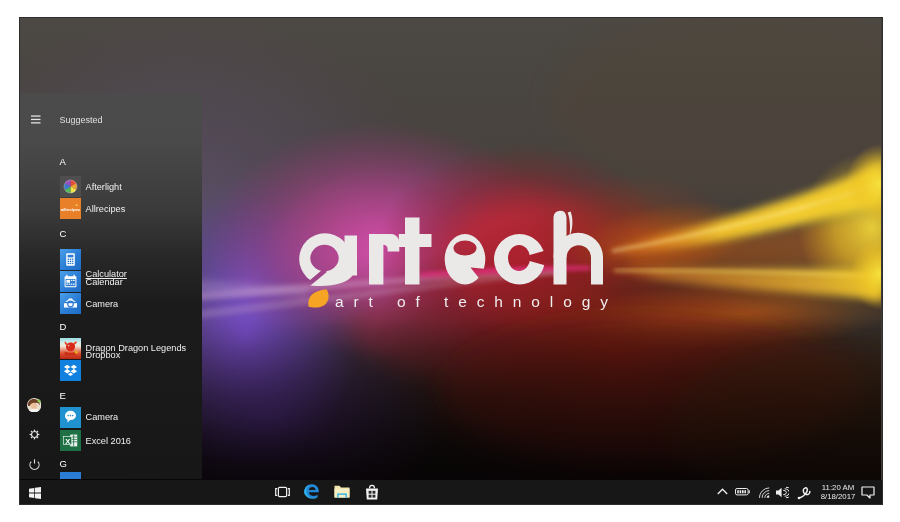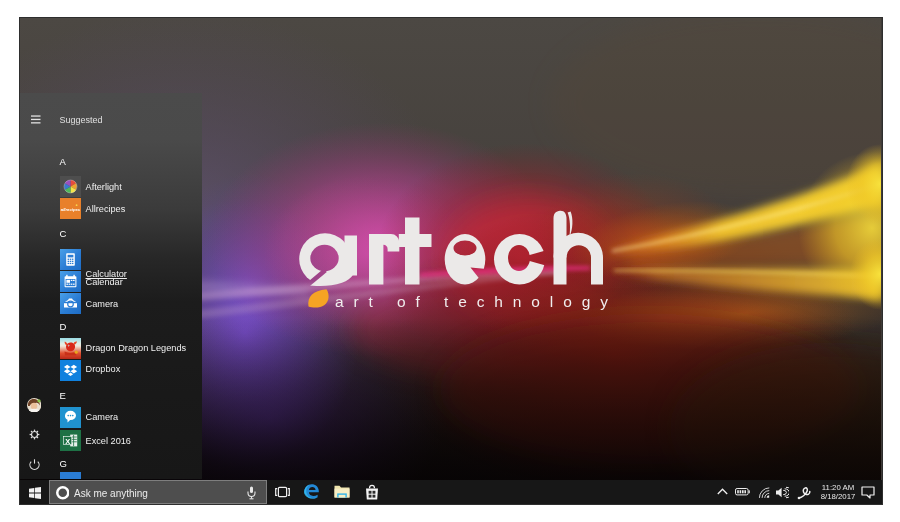--- a/index.html
+++ b/index.html
@@ -279,21 +279,21 @@
       <svg width="21" height="21" viewBox="0 0 21 21">
         <g fill="#ffffff">
           <path d="M10.5,6.9 L7.2,9.1 L3.9,6.9 L7.2,4.7 Z"></path>
           <path d="M10.5,6.9 L13.8,9.1 L17.1,6.9 L13.8,4.7 Z"></path>
           <path d="M10.5,11.3 L7.2,13.5 L3.9,11.3 L7.2,9.1 Z"></path>
           <path d="M10.5,11.3 L13.8,13.5 L17.1,11.3 L13.8,9.1 Z"></path>
           <path d="M7.9,14.2 L10.5,15.9 L13.1,14.2 L10.5,12.5 Z"></path>
         </g>
       </svg>
     </div>
-    <div class="lbl" style="top:276px;">Dropbox</div>
+    <div class="lbl" style="top:262px;">Dropbox</div>
     <div class="sect" style="top:302px;">E</div>
     <div class="tile" style="top:314px; background:#2092cf;">
       <svg width="21" height="21" viewBox="0 0 21 21">
         <path d="M5,7.2 a5.5,4.6 0 0 1 11,0 a5.5,4.6 0 0 1 -5.5,4.6 h-0.4 l-2.6,2.6 v-2.9 a5.5,4.6 0 0 1 -2.5,-4.3 Z" fill="#ffffff" transform="translate(0,1.2)"></path>
         <g fill="#2092cf">
             <circle cx="8.2" cy="8.6" r="0.8"></circle>
             <circle cx="10.5" cy="8.6" r="0.8"></circle>
             <circle cx="12.8" cy="8.6" r="0.8"></circle>
           </g>
       </svg>
@@ -351,34 +351,20 @@
   </div>
   <div id="taskbar">
     <svg style="position:absolute; left:9px; top:6.5px;" width="12.5" height="12" viewBox="0 0 12.5 12">
       <g fill="#f2f2f2">
         <path d="M0,1.7 L5.3,0.9 L5.3,5.6 L0,5.6 Z"></path>
         <path d="M6,0.8 L12.5,0 L12.5,5.6 L6,5.6 Z"></path>
         <path d="M0,6.4 L5.3,6.4 L5.3,11.1 L0,10.3 Z"></path>
         <path d="M6,6.4 L12.5,6.4 L12.5,12 L6,11.2 Z"></path>
       </g>
     </svg>
-    <div id="searchbox">
-      <svg style="position:absolute; left:5.5px; top:5px;" width="13.5" height="13.5" viewBox="0 0 13.5 13.5">
-        <circle cx="6.75" cy="6.75" r="5.5" fill="none" stroke="#ffffff" stroke-width="2.5"></circle>
-      </svg>
-      <svg style="position:absolute; left:23.8px; top:0;" width="130" height="24" viewBox="0 0 130 24">
-          <text x="0" y="15.5" font-size="10" fill="#ececec" font-family="Liberation Sans, sans-serif">Ask me anything</text>
-        </svg>
-      <svg style="position:absolute; right:10px; top:5px;" width="9" height="14" viewBox="0 0 9 14">
-        <rect x="3" y="0.5" width="3" height="6.5" rx="1.5" fill="#e8e8e8"></rect>
-        <path d="M1,5.5 v1.5 a3.5,3.5 0 0 0 7,0 v-1.5" fill="none" stroke="#e8e8e8" stroke-width="1.1"></path>
-        <line x1="4.5" y1="10.5" x2="4.5" y2="12.5" stroke="#e8e8e8" stroke-width="1.1"></line>
-        <line x1="2.5" y1="12.8" x2="6.5" y2="12.8" stroke="#e8e8e8" stroke-width="1.1"></line>
-      </svg>
-    </div>
     <svg style="position:absolute; left:255px; top:5.5px;" width="15" height="12" viewBox="0 0 15 12">
       <rect x="3.4" y="1.4" width="8.2" height="9.2" rx="1.2" fill="none" stroke="#f0f0f0" stroke-width="1.2"></rect>
       <path d="M2.2,2.6 L0.7,2.6 L0.7,9.4 L2.2,9.4" fill="none" stroke="#f0f0f0" stroke-width="1.2"></path>
       <path d="M12.8,2.6 L14.3,2.6 L14.3,9.4 L12.8,9.4" fill="none" stroke="#f0f0f0" stroke-width="1.2"></path>
     </svg>
     <svg style="position:absolute; left:283.5px; top:3px;" width="17" height="17" viewBox="0 0 17 17">
       <path fill="#2389d6" d="M1.2,8.9 C1.2,4.6 4.5,1.2 8.7,1.2 C12.6,1.2 15.6,3.9 15.8,7.8 L15.8,9.3 L5.9,9.3 C6.1,11.5 7.8,12.9 10.2,12.9 C11.8,12.9 13.3,12.5 14.6,11.7 L14.6,14.3 C13.3,15.1 11.6,15.6 9.8,15.6 C6.5,15.6 3.9,13.9 2.9,11.2 C1.8,10.9 1.2,10 1.2,8.9 Z M5.9,6.9 L12.6,6.9 C12.4,5.2 11.1,4 9.3,4 C7.5,4 6.2,5.1 5.9,6.9 Z"></path>
       <path fill="#35bdf2" d="M1.2,8.9 C1.2,5.4 3.4,2.7 6.6,1.7 C4.3,3.1 3.2,5.3 3.2,7.9 C3.2,12.1 6.3,15 10.6,15 C11.9,15 13.2,14.8 14.6,14.3 C13.3,15.1 11.6,15.6 9.8,15.6 C4.9,15.6 1.2,12.7 1.2,8.9 Z" opacity="0.85"></path>
     </svg>
     <svg style="position:absolute; left:314px; top:4px;" width="16" height="15" viewBox="0 0 16 15">

